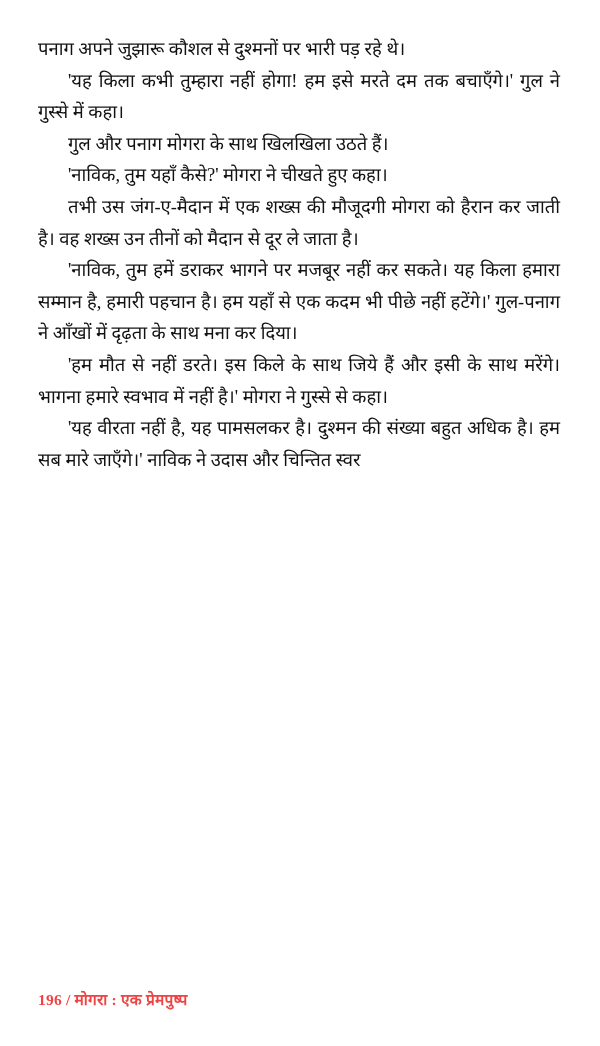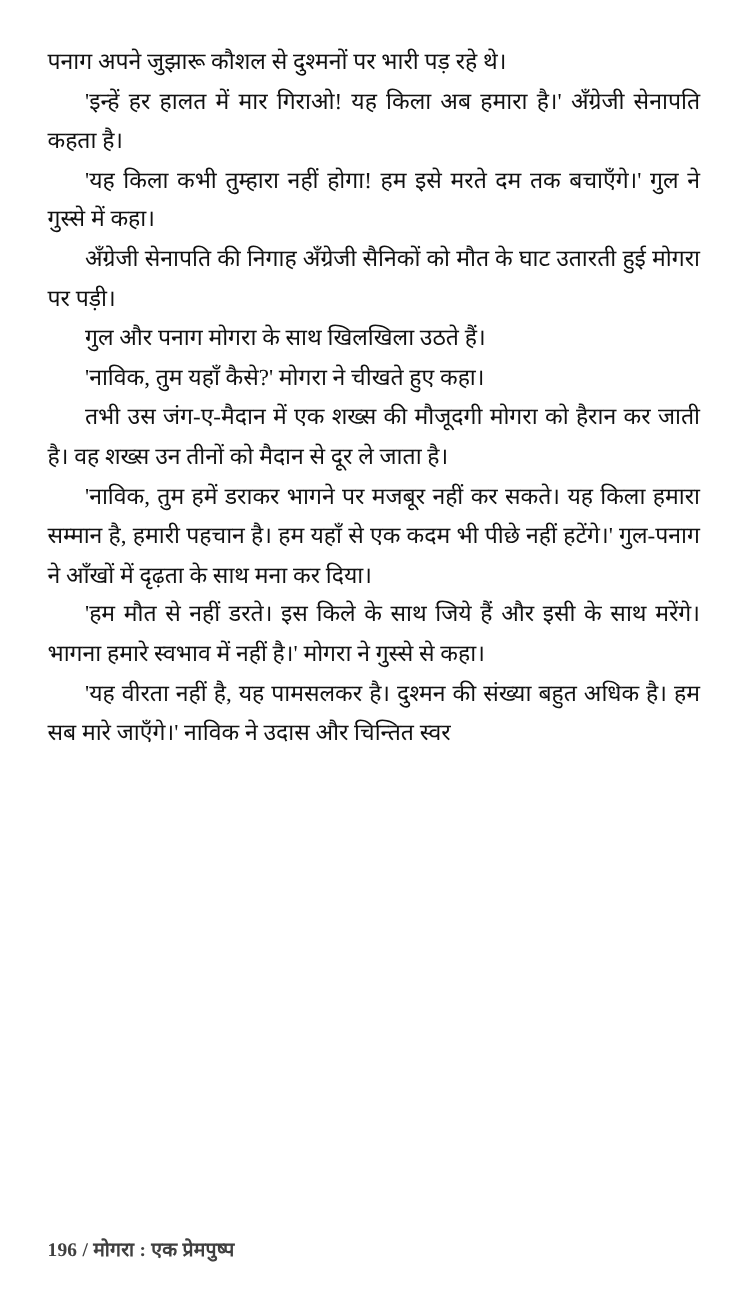--- a/index.html
+++ b/index.html
@@ -39,33 +39,31 @@
   .para.no-indent {
     text-indent: 0;
   }
   .footer {
     position: absolute;
     left: 38px;
     bottom: 36px;
     font-size: 15.5px;
     font-weight: bold;
     letter-spacing: 0.2px;
-    color: #404040;
+    color: #ef4444;
     font-family: "Liberation Serif", "DejaVu Serif", serif;
   }
 </style>
 </head>
 <body>
 
 <div class="page">
   <div class="body-text">
     <p class="para no-indent">पनाग अपने जुझारू कौशल से दुश्मनों पर भारी पड़ रहे थे।</p>
-    <p class="para">'इन्हें हर हालत में मार गिराओ! यह किला अब हमारा है।' अँग्रेजी सेनापति कहता है।</p>
     <p class="para">'यह किला कभी तुम्हारा नहीं होगा! हम इसे मरते दम तक बचाएँगे।' गुल ने गुस्से में कहा।</p>
-    <p class="para">अँग्रेजी सेनापति की निगाह अँग्रेजी सैनिकों को मौत के घाट उतारती हुई मोगरा पर पड़ी।</p>
     <p class="para">गुल और पनाग मोगरा के साथ खिलखिला उठते हैं।</p>
     <p class="para">'नाविक, तुम यहाँ कैसे?' मोगरा ने चीखते हुए कहा।</p>
     <p class="para">तभी उस जंग-ए-मैदान में एक शख्स की मौजूदगी मोगरा को हैरान कर जाती है। वह शख्स उन तीनों को मैदान से दूर ले जाता है।</p>
     <p class="para">'नाविक, तुम हमें डराकर भागने पर मजबूर नहीं कर सकते। यह किला हमारा सम्मान है, हमारी पहचान है। हम यहाँ से एक कदम भी पीछे नहीं हटेंगे।' गुल-पनाग ने आँखों में दृढ़ता के साथ मना कर दिया।</p>
     <p class="para">'हम मौत से नहीं डरते। इस किले के साथ जिये हैं और इसी के साथ मरेंगे। भागना हमारे स्वभाव में नहीं है।' मोगरा ने गुस्से से कहा।</p>
     <p class="para">'यह वीरता नहीं है, यह पामसलकर है। दुश्मन की संख्या बहुत अधिक है। हम सब मारे जाएँगे।' नाविक ने उदास और चिन्तित स्वर</p>
   </div>
   <div class="footer">196 / मोगरा : एक प्रेमपुष्प</div>
 </div>
 

